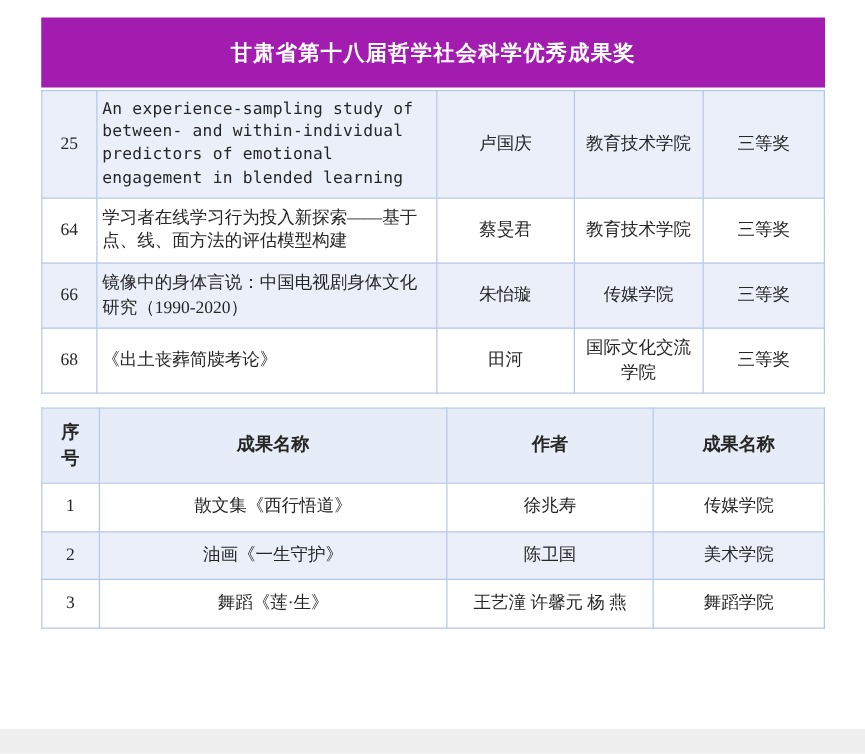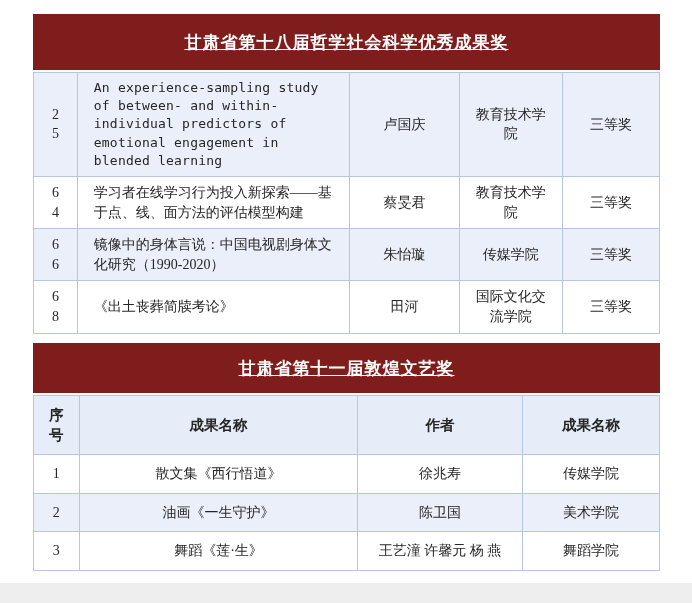--- a/index.html
+++ b/index.html
@@ -12,42 +12,41 @@
     height: 603px;
     position: relative;
     overflow: hidden;
     font-family: "Liberation Serif", "DejaVu Serif", serif;
     color: #262626;
   }
   .page {
     padding: 14px 32px 0 33px;
   }
   .band {
-    background: #7f1d1d;
+    background: #a21caf;
     color: #ffffff;
     text-align: center;
     font-weight: bold;
     font-size: 17px;
     letter-spacing: 1px;
     padding: 17px 0 16px 0;
-    text-decoration: underline;
   }
   .band2 {
     padding: 14px 0 13px 0;
   }
   table {
     width: 100%;
     border-collapse: collapse;
     table-layout: fixed;
     margin-top: 2px;
     background: #ffffff;
   }
   td, th {
     border: 1px solid #b6c7e6;
-    padding: 6px 16px;
+    padding: 6px 4px;
     font-size: 14px;
     line-height: 1.4;
     text-align: center;
     vertical-align: middle;
     word-break: break-word;
   }
   
   .t1 tbody tr:nth-child(odd) { background: #eaeffa; }
   .t1 td.title-cell { text-align: left; }
   .t1 td.title-cell.latin {
@@ -126,21 +125,20 @@
     <td class="college-cell">国际文化交流学院</td>
     <td class="award-cell">三等奖</td>
   </tr>
 </tbody>
     </table>
   </section>
 
   <div class="gap"></div>
 
   <section>
-    <div class="band band2">甘肃省第十一届敦煌文艺奖</div>
 
     <table class="t2">
       <colgroup>
         <col style="width:7.3%">
         <col style="width:44.5%">
         <col style="width:26.3%">
         <col style="width:21.9%">
       </colgroup>
       <thead>
         <tr>

